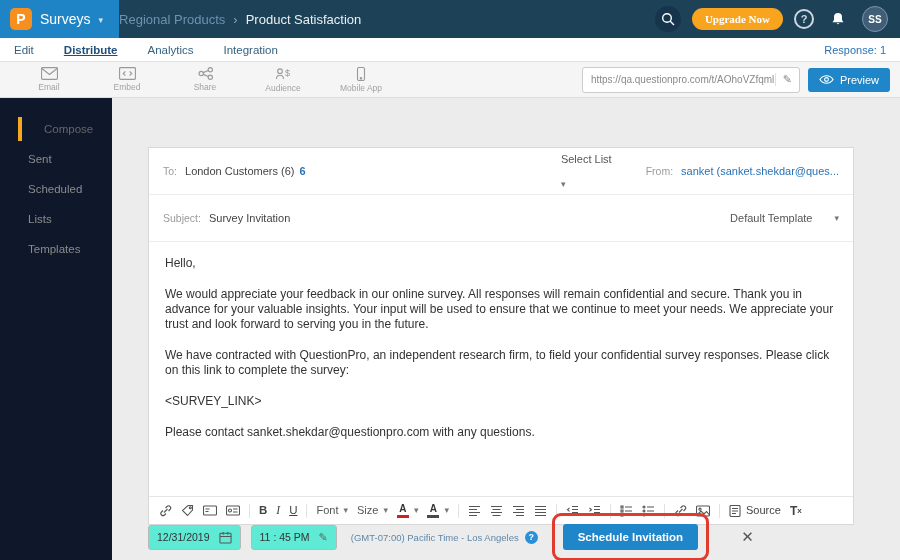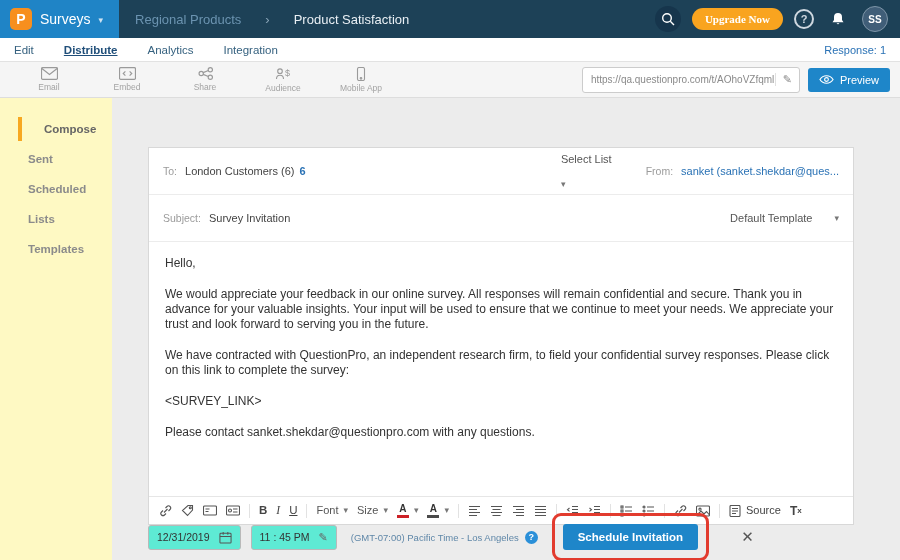--- a/index.html
+++ b/index.html
@@ -6,21 +6,21 @@
   html,body { margin:0; padding:0; }
   body { font-family:"Liberation Sans", sans-serif; background:#d8d8d8; }
   .screen { position:relative; width:900px; height:560px; background:#ececec; overflow:hidden; }
 
   
   .topbar { position:absolute; top:0; left:0; right:0; height:38px; background:#1d4157; display:flex; align-items:center; }
   .app-switch { height:100%; background:#1f84c6; display:flex; align-items:center; gap:8px; padding:0 16px 0 10px; cursor:pointer; }
   .logo { width:22px; height:22px; background:#f78f1e; border-radius:5px; color:#fff; font-weight:bold; font-size:14px; display:flex; align-items:center; justify-content:center; }
   .app-name { color:#fff; font-size:14px; }
   .app-caret { color:#cfe3f2; font-size:9px; margin-top:2px; }
-  .breadcrumb { margin-left:16px; font-size:13px; display:flex; align-items:center; gap:24px; }
+  .breadcrumb { font-size:13px; display:flex; align-items:center; gap:8px; }
   .crumb-parent { color:#6b93b0; cursor:pointer; }
   .crumb-sep { color:#8aa5b8; }
   .crumb-current { color:#e9eff4; }
   .topbar-right { margin-left:auto; display:flex; align-items:center; gap:11px; padding-right:12px; }
   .circle-btn { width:26px; height:26px; border-radius:50%; background:#16354c; display:flex; align-items:center; justify-content:center; cursor:pointer; }
   .upgrade { background:#f9a41f; color:#fff; font-size:11px; font-weight:bold; padding:5px 13px; border-radius:12px; cursor:pointer;font-family:Liberation Serif, serif; }
   .help-circle { width:20px; height:20px; border-radius:50%; border:2px solid #cfd8e0; color:#cfd8e0; font-size:11px; font-weight:bold; display:flex; align-items:center; justify-content:center; cursor:pointer; }
   .avatar { width:26px; height:26px; border-radius:50%; background:#405e78; border:1px solid #7e95a8; color:#fff; font-size:10px; font-weight:bold; display:flex; align-items:center; justify-content:center; cursor:pointer; }
 
   
@@ -35,21 +35,21 @@
   .dist-item { display:flex; flex-direction:column; align-items:center; gap:2px; width:50px; cursor:pointer; }
   .dist-item svg { stroke:#9a9a9a; fill:none; stroke-width:1.1; }
   .dist-label { font-size:8.5px; color:#a3a3a3; white-space:nowrap; }
   .url-box { margin-left:auto; width:218px; height:26px; background:#fff; border:1px solid #ccc; border-radius:3px; display:flex; align-items:center; padding:0 0 0 8px; font-size:10px; color:#8a8a8a; }
   .url-text { flex:1; overflow:hidden; white-space:nowrap; }
   .url-pencil { border-left:1px solid #e0e0e0; padding:0 7px; color:#8a8a8a; font-size:11px; cursor:pointer; }
   .preview-btn { margin-left:8px; background:#1e86c9; color:#fff; font-size:11px; height:24px; padding:0 11px; border-radius:3px; display:flex; align-items:center; gap:6px; cursor:pointer; }
   .preview-btn svg { stroke:#fff; fill:none; stroke-width:1.2; }
 
   
-  .sidebar { position:absolute; top:98px; left:0; width:112px; bottom:0; background:#fef9c3; padding-top:16px;font-weight:bold; }
+  .sidebar { position:absolute; top:98px; left:0; width:112px; bottom:0; background:#0f172a; padding-top:16px; }
   .side-item { padding:9px 0 9px 28px; font-size:11.5px; color:#8b8b8b; cursor:pointer; }
   .side-item.active { position:relative; padding-left:44px; color:#666; }
   .side-item.active::before { content:""; position:absolute; left:18px; top:3px; bottom:3px; width:4px; background:#f7a821; }
 
   
   .compose-card { position:absolute; left:148px; top:147px; width:706px; background:#fff; border:1px solid #d8d8d8; }
   .row { display:flex; align-items:center; padding:0 14px; height:47px; font-size:11px; border-bottom:1px solid #ececec; }
   .fld-label { color:#9b9b9b; font-size:10.5px; margin-right:8px; }
   .to-value { color:#444; }
   .to-count { color:#2a72b5; font-weight:bold; margin-left:5px; }

